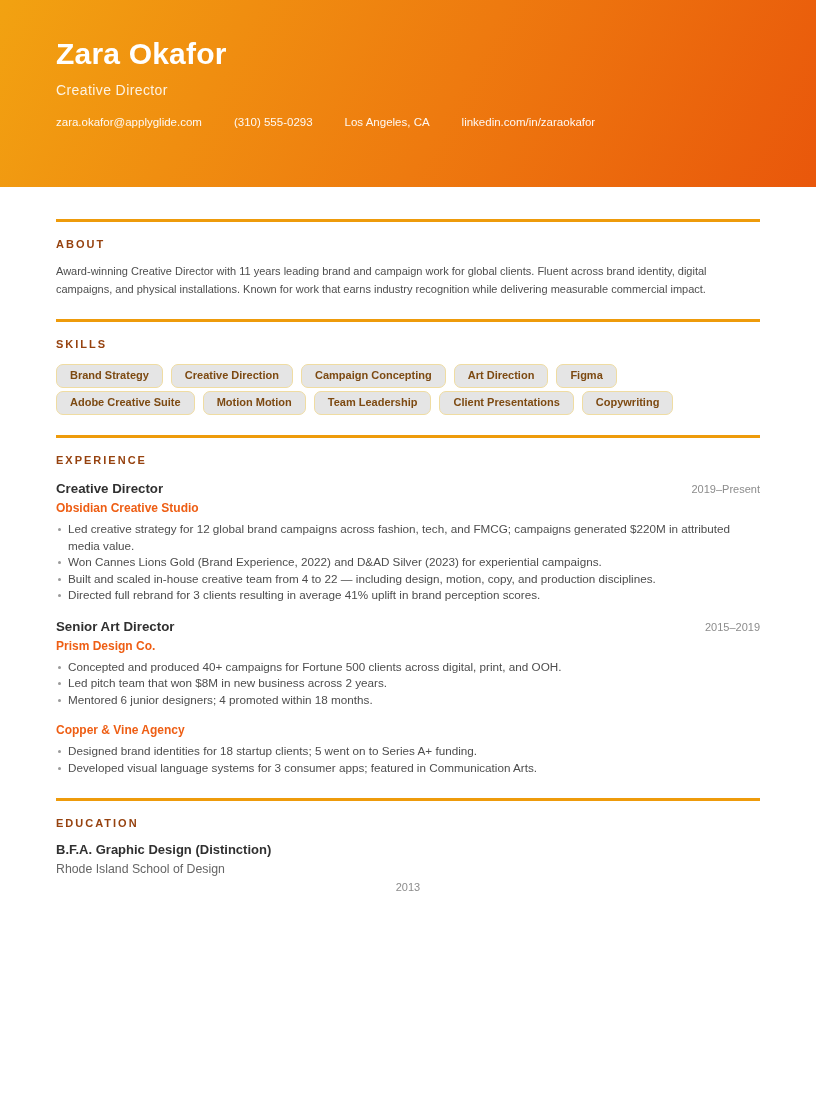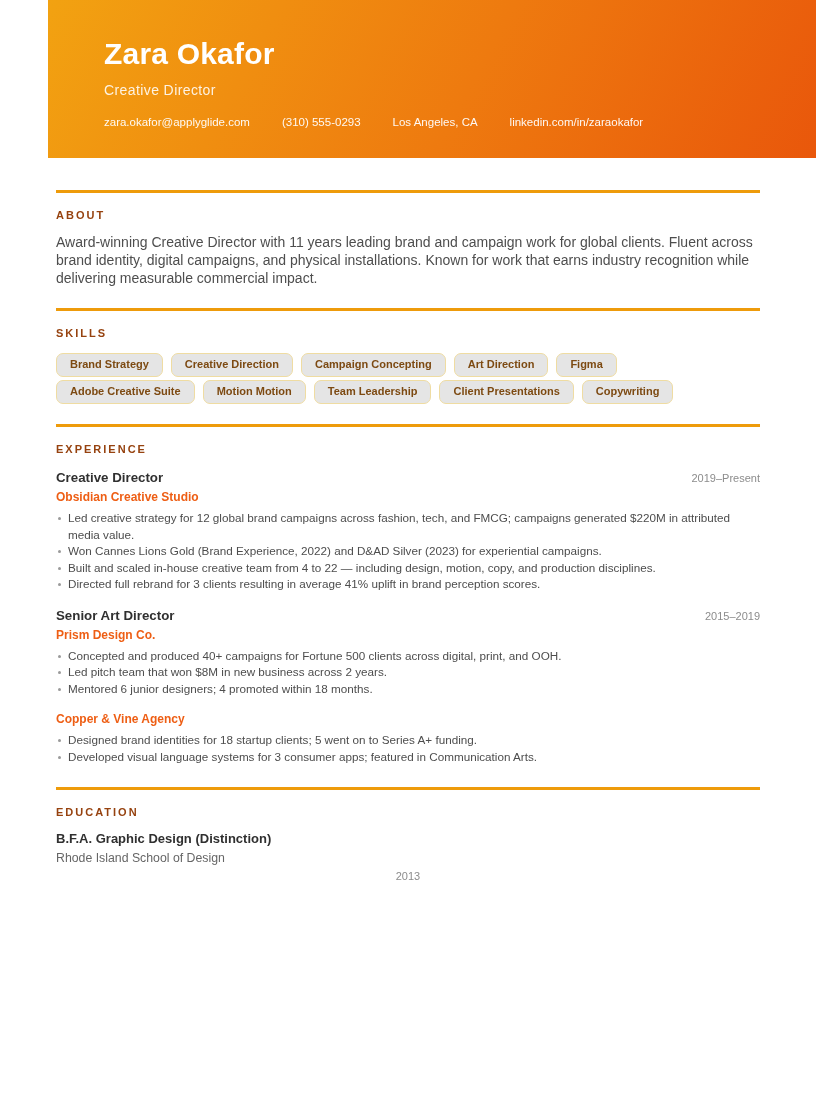--- a/index.html
+++ b/index.html
@@ -6,24 +6,23 @@
   html, body { background: #ffffff; }
   body {
     width: 816px; height: 1100px;
     font-family: "Liberation Sans", sans-serif;
     overflow: hidden;
   }
   .page { width: 816px; height: 1100px; background: #fff; }
 
   
   .header {
-    height: 158px;
+    height: 187px;
     padding: 37px 56px 0 56px;
     background: linear-gradient(118deg, #F2A211 0%, #EE7A0F 55%, #E9570B 100%);
-    margin-left: 48px;
   }
   .name {
     color: #ffffff;
     font-size: 30px;
     font-weight: 700;
     letter-spacing: 0.2px;
     line-height: 1.1;
   }
   .subtitle {
     margin-top: 12px;
@@ -52,21 +51,21 @@
     margin-top: 16px;
     font-size: 11px;
     font-weight: 700;
     letter-spacing: 2px;
     color: #96420F;
   }
 
   
   .about-text {
     margin-top: 12px;
-    font-size: 14px;
+    font-size: 11px;
     line-height: 18px;
     color: #4E4E4E;
     margin-bottom: 21px;
   }
 
   
   .chips {
     margin-top: 14px;
     margin-bottom: 20px;
     display: flex;

